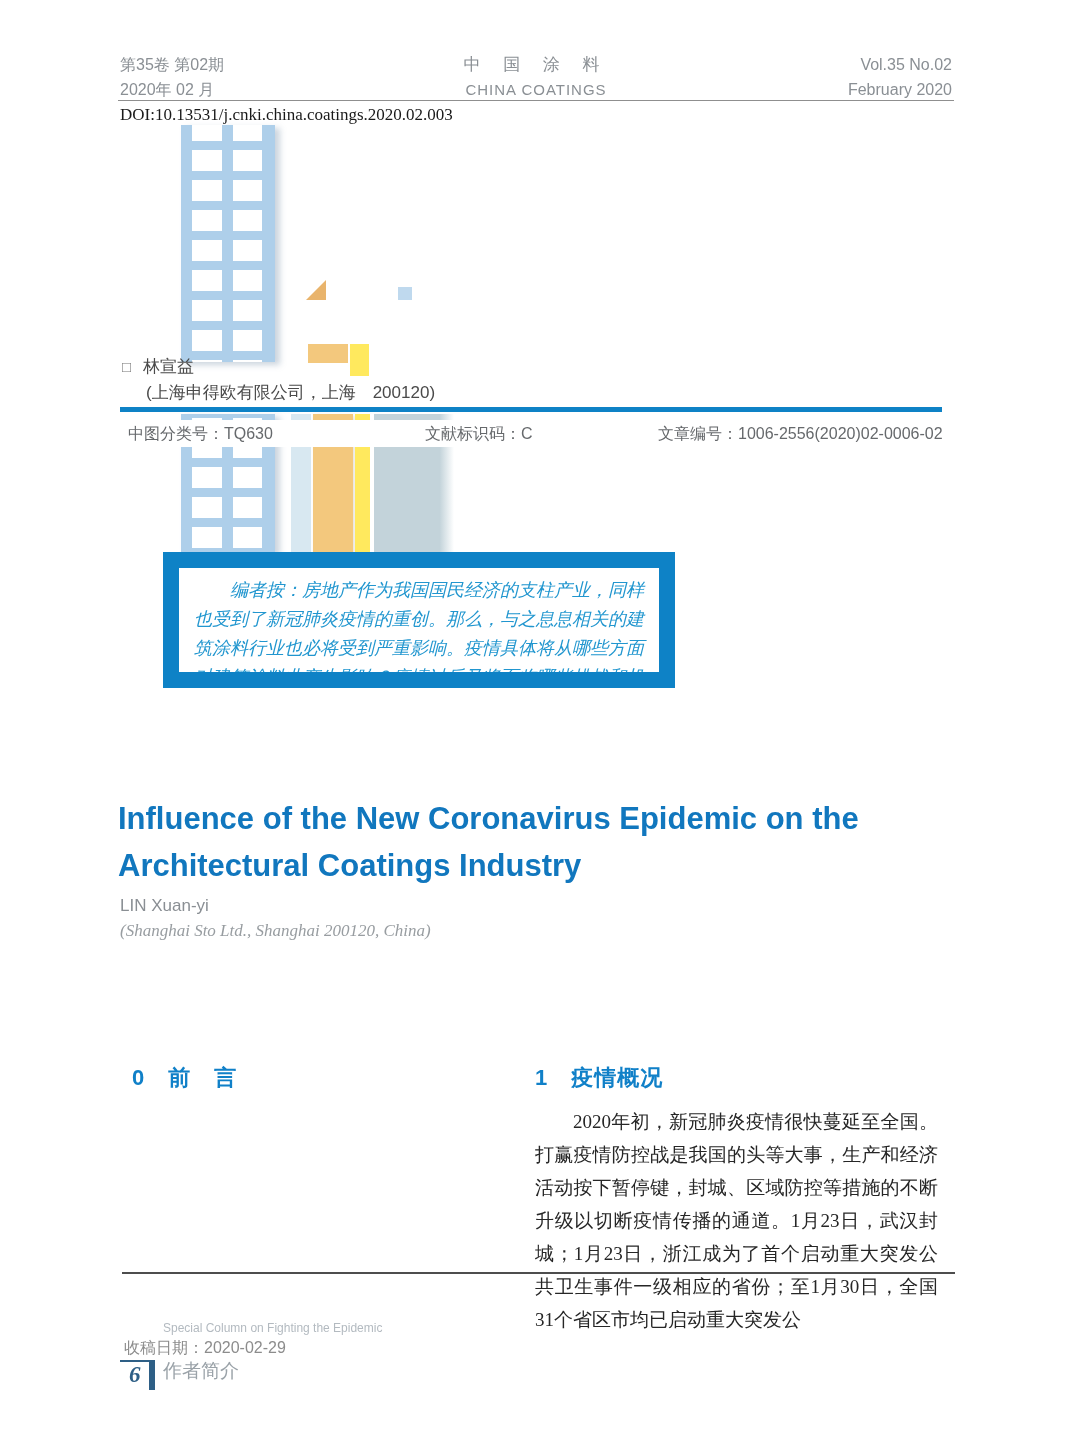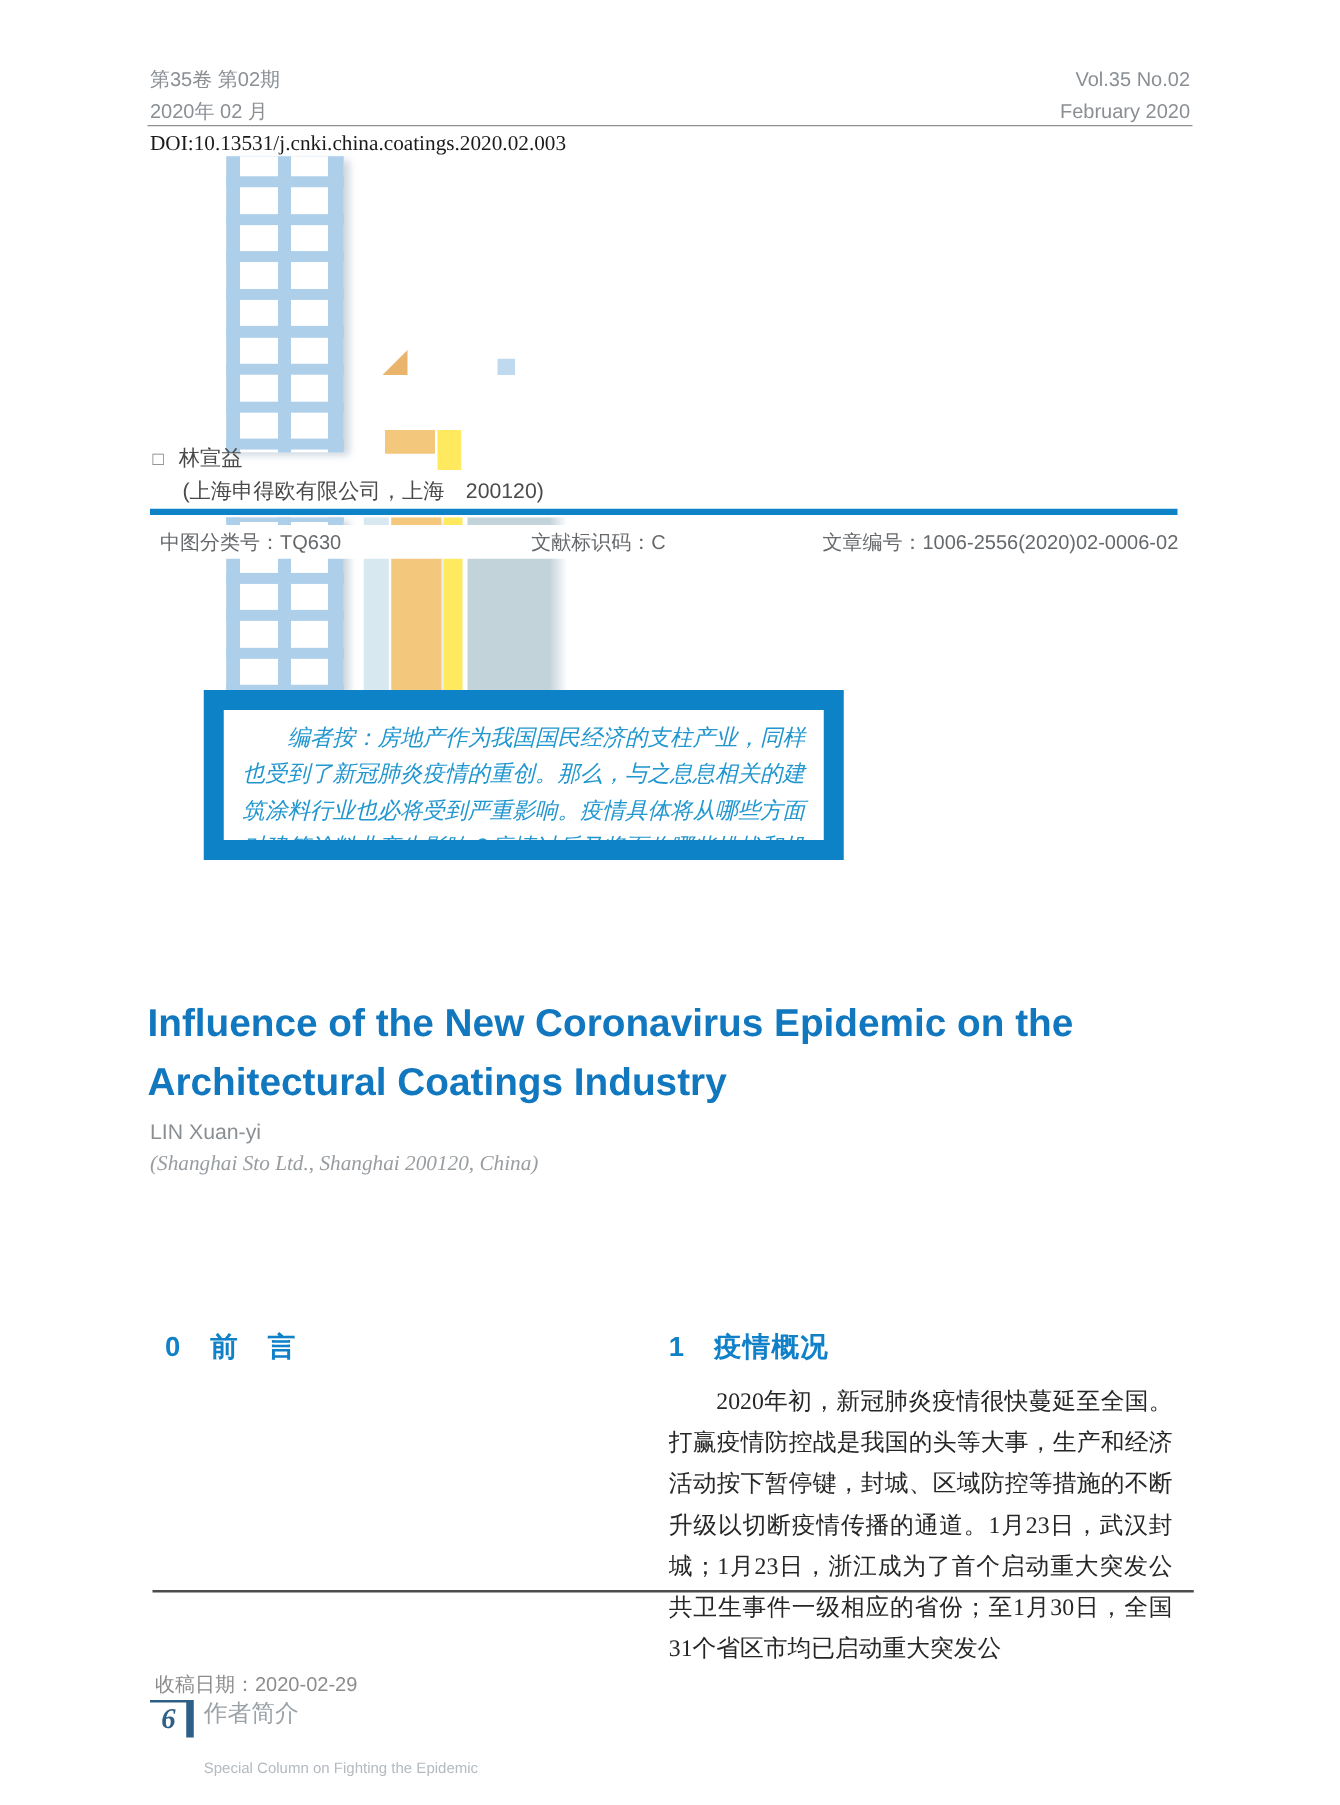--- a/index.html
+++ b/index.html
@@ -74,30 +74,34 @@
   .footnote{left:124px;font-size:16px;color:#8c8c8c;z-index:2;}
   .fn1{top:1338px;}
   .fn2{top:1306px;}
 
   
   .pg-line{left:120px;top:1360px;width:34px;height:2px;background:#2e5f86;z-index:2;}
   .pg-bar{left:149px;top:1360px;width:6px;height:30px;background:#2e5f86;z-index:2;}
   .pg-num{left:129px;top:1362px;font-family:"Liberation Serif","DejaVu Serif",serif;
     font-style:italic;font-weight:bold;font-size:23px;color:#2e5f86;z-index:2;}
   .col-cn{left:163px;top:1358px;font-size:19px;color:#9aa2a8;z-index:2;}
-  .col-en{left:163px;top:1407px;font-size:12px;color:#b3bac0;z-index:2;}
+  .col-en{left:163px;top:1321px;font-size:12px;color:#b3bac0;z-index:2;}
 </style>
 </head>
 <body>
 
 <div class="page">
 
   <div class="abs hdr" style="left:120px;top:52px;">
     <div>第35卷 第02期</div>
     <div>2020年 02 月</div>
+  </div>
+  <div class="abs hdr hdr-center" style="left:400px;top:52px;width:272px;">
+    <div class="cn">中 国 涂 料</div>
+    <div class="en">CHINA COATINGS</div>
   </div>
   <div class="abs hdr hdr-right" style="left:760px;top:52px;width:192px;">
     <div>Vol.35 No.02</div>
     <div>February 2020</div>
   </div>
   <div class="abs hdr-rule"></div>
   <div class="abs doi">DOI:10.13531/j.cnki.china.coatings.2020.02.003</div>
 
   <div class="abs building bldgA"></div>
   <div class="abs building bldgB"></div>

